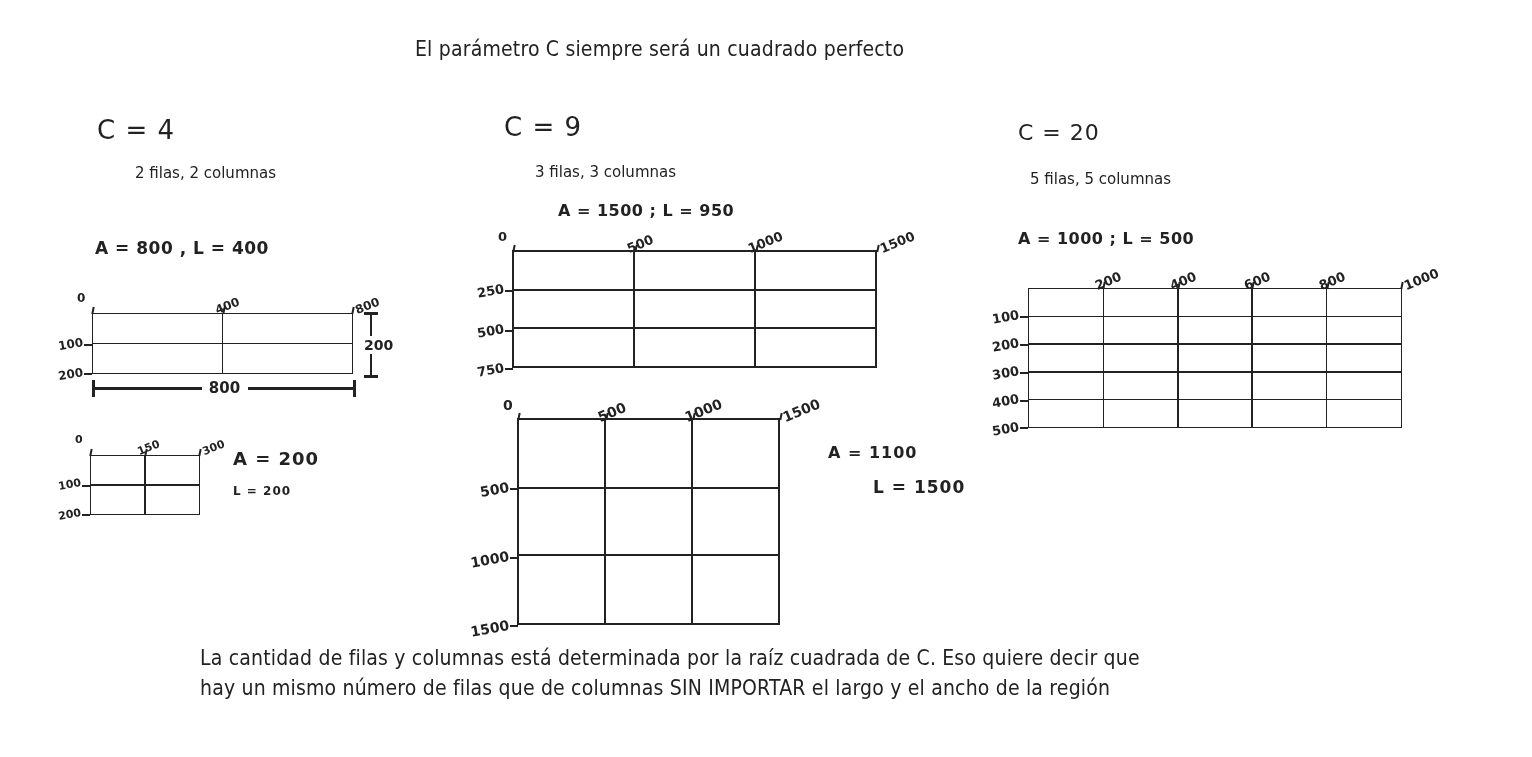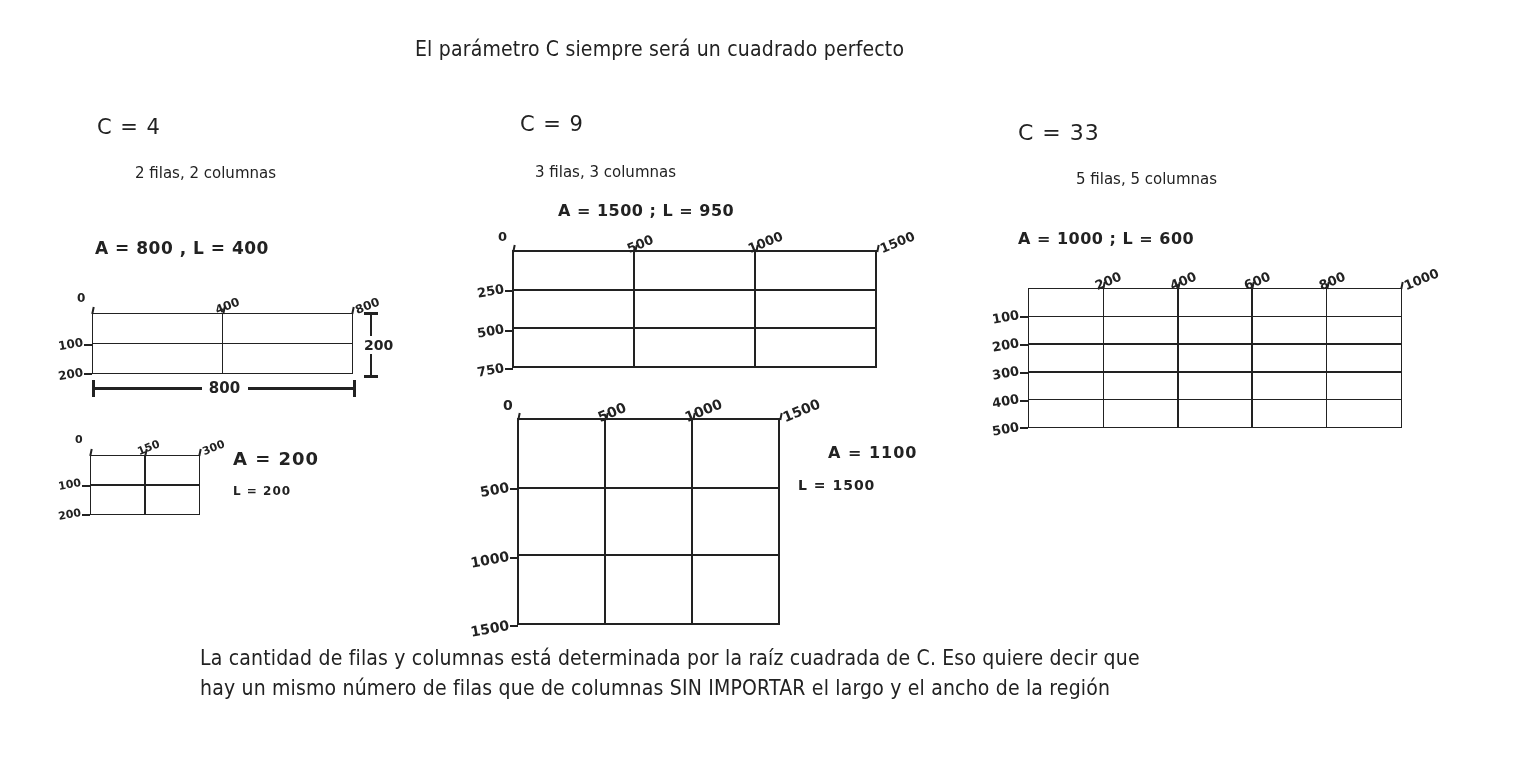--- a/index.html
+++ b/index.html
@@ -7,21 +7,21 @@
   body {
     width: 1532px; height: 757px;
     position: relative;
     font-family: "DejaVu Sans", "Liberation Sans", sans-serif;
     color: var(--ink);
     overflow: hidden;
   }
   .abs { position: absolute; white-space: nowrap; }
   .hand { transform: scaleX(0.9); transform-origin: left top; }
   .title { font-size: 21px; letter-spacing: 0.2px; }
-  .sec-heading { font-size: 21px; letter-spacing: 1px; }
+  .sec-heading { font-size: 26px; letter-spacing: 1px; }
   .sec-sub { font-size: 15px; }
   .sec-params { font-size: 17px; font-weight: bold; letter-spacing: 0.5px; }
   .footer-line { font-size: 21px; letter-spacing: 0.2px; }
   .annotation { position: absolute; font-weight: bold; letter-spacing: 1px; white-space: nowrap; }
 
   .grid-box {
     position: absolute;
     border-style: solid;
     border-color: var(--ink);
     box-sizing: border-box;
@@ -43,27 +43,27 @@
 </style>
 </head>
 <body>
 
 <div class="abs title hand" style="left:415px; top:37px">El parámetro C siempre será un cuadrado perfecto</div>
 
 <div class="abs sec-heading" style="left:97px; top:115px">C = 4</div>
 <div class="abs sec-sub" style="left:135px; top:164px">2 filas, 2 columnas</div>
 <div class="abs sec-params" style="left:95px; top:238px">A = 800 ,   L = 400</div>
 
-<div class="abs sec-heading" style="left:520px; top:112px">C = 9</div>
+<div class="abs sec-heading" style="left:504px; top:112px">C = 9</div>
 <div class="abs sec-sub" style="left:535px; top:163px">3 filas, 3 columnas</div>
 <div class="abs sec-params" style="left:558px; top:201px; font-size:16px">A = 1500 ;   L = 950</div>
 
-<div class="abs sec-heading" style="left:1018px; top:120px; font-size:22px">C = 33</div>
-<div class="abs sec-sub" style="left:1076px; top:170px">5 filas, 5 columnas</div>
-<div class="abs sec-params" style="left:1018px; top:229px; font-size:16px">A = 1000  ;   L = 600</div>
+<div class="abs sec-heading" style="left:1018px; top:120px; font-size:22px">C = 20</div>
+<div class="abs sec-sub" style="left:1030px; top:170px">5 filas, 5 columnas</div>
+<div class="abs sec-params" style="left:1018px; top:229px; font-size:16px">A = 1000  ;   L = 500</div>
 
 <div id="grid-layer">
     <div class="grid-box" style="left: 92px; top: 313px; width: 261px; height: 61px; border-width: 1.5px;">
       <div class="gline" style="left: calc(50% - 0.75px); top: 0px; height: 100%; width: 1.5px;"></div>
       <div class="gline" style="top: calc(50% - 0.75px); left: 0px; width: 100%; height: 1.5px;"></div>
       <div class="tick-label top" style="font-size: 12px; top: -22px; left: -16px;">0</div>
       <div class="tickmark" style="left: -1px; top: -7px; width: 2px; height: 7px; transform: rotate(12deg);"></div>
       <div class="tick-label top tilt" style="font-size: 12px; top: -10px; left: 124.5px;">400</div>
       <div class="tickmark" style="left: 129.5px; top: -7px; width: 2px; height: 7px; transform: rotate(12deg);"></div>
       <div class="tick-label top tilt" style="font-size: 12px; top: -10px; left: 265px;">800</div>
@@ -161,17 +161,17 @@
       <div class="tick-label left" style="font-size: 13px; left: -54px; width: 44px; top: 75px;">300</div>
       <div class="tickmark" style="left: -9px; top: 83px; width: 8px; height: 2px;"></div>
       <div class="tick-label left" style="font-size: 13px; left: -54px; width: 44px; top: 103px;">400</div>
       <div class="tickmark" style="left: -9px; top: 111px; width: 8px; height: 2px;"></div>
       <div class="tick-label left" style="font-size: 13px; left: -54px; width: 44px; top: 131px;">500</div>
       <div class="tickmark" style="left: -9px; top: 138px; width: 8px; height: 2px;"></div>
     </div>
     <div class="annotation" style="left: 233px; top: 448px; font-size: 18px;">A = 200</div>
     <div class="annotation" style="left: 233px; top: 484px; font-size: 12px; text-align: right;">L = 200</div>
     <div class="annotation" style="left: 828px; top: 443px; font-size: 16px;">A = 1100</div>
-    <div class="annotation" style="left: 798px; top: 477px; font-size: 14px;">L = 1500</div>
+    <div class="annotation" style="left: 873px; top: 477px; font-size: 17px;">L = 1500</div>
   </div>
 
 <div class="abs footer-line hand" style="left:200px; top:646px">La cantidad de filas y columnas está determinada por la raíz cuadrada de C. Eso quiere decir que</div>
 <div class="abs footer-line hand" style="left:200px; top:676px">hay un mismo número de filas que de columnas SIN IMPORTAR el largo y el ancho de la región</div>
 
 </body></html>

